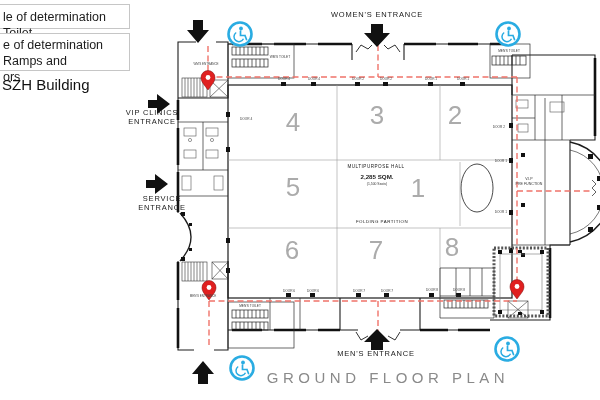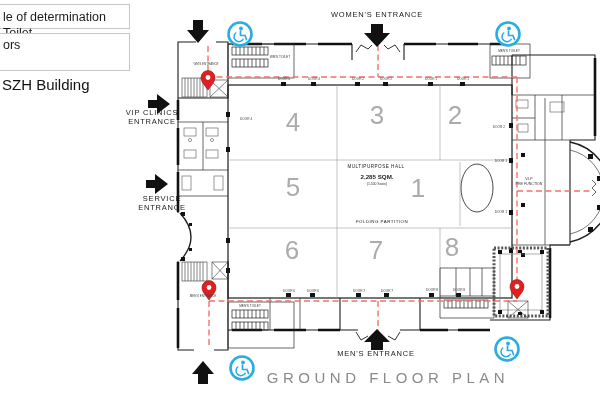--- a/index.html
+++ b/index.html
@@ -20,20 +20,21 @@
 </head>
 <body>
 
 <div class="stage">
 
   
   <div id="legend1" class="legend-box">
     <span class="ln">le of determination  Toilet</span>
   </div>
   <div id="legend2" class="legend-box">
+    <span class="ln">e of determination  Ramps and</span>
     <span class="ln">ors</span>
   </div>
   <div id="bldg-title">SZH Building</div>
 
   <svg width="600" height="400" viewBox="0 0 600 400">
 
     <g stroke="#1c1c1c" fill="none" stroke-width="1.1">
 
       <path d="M178,98 V42 H196 M216,42 H228 V98 H178"></path>
 

